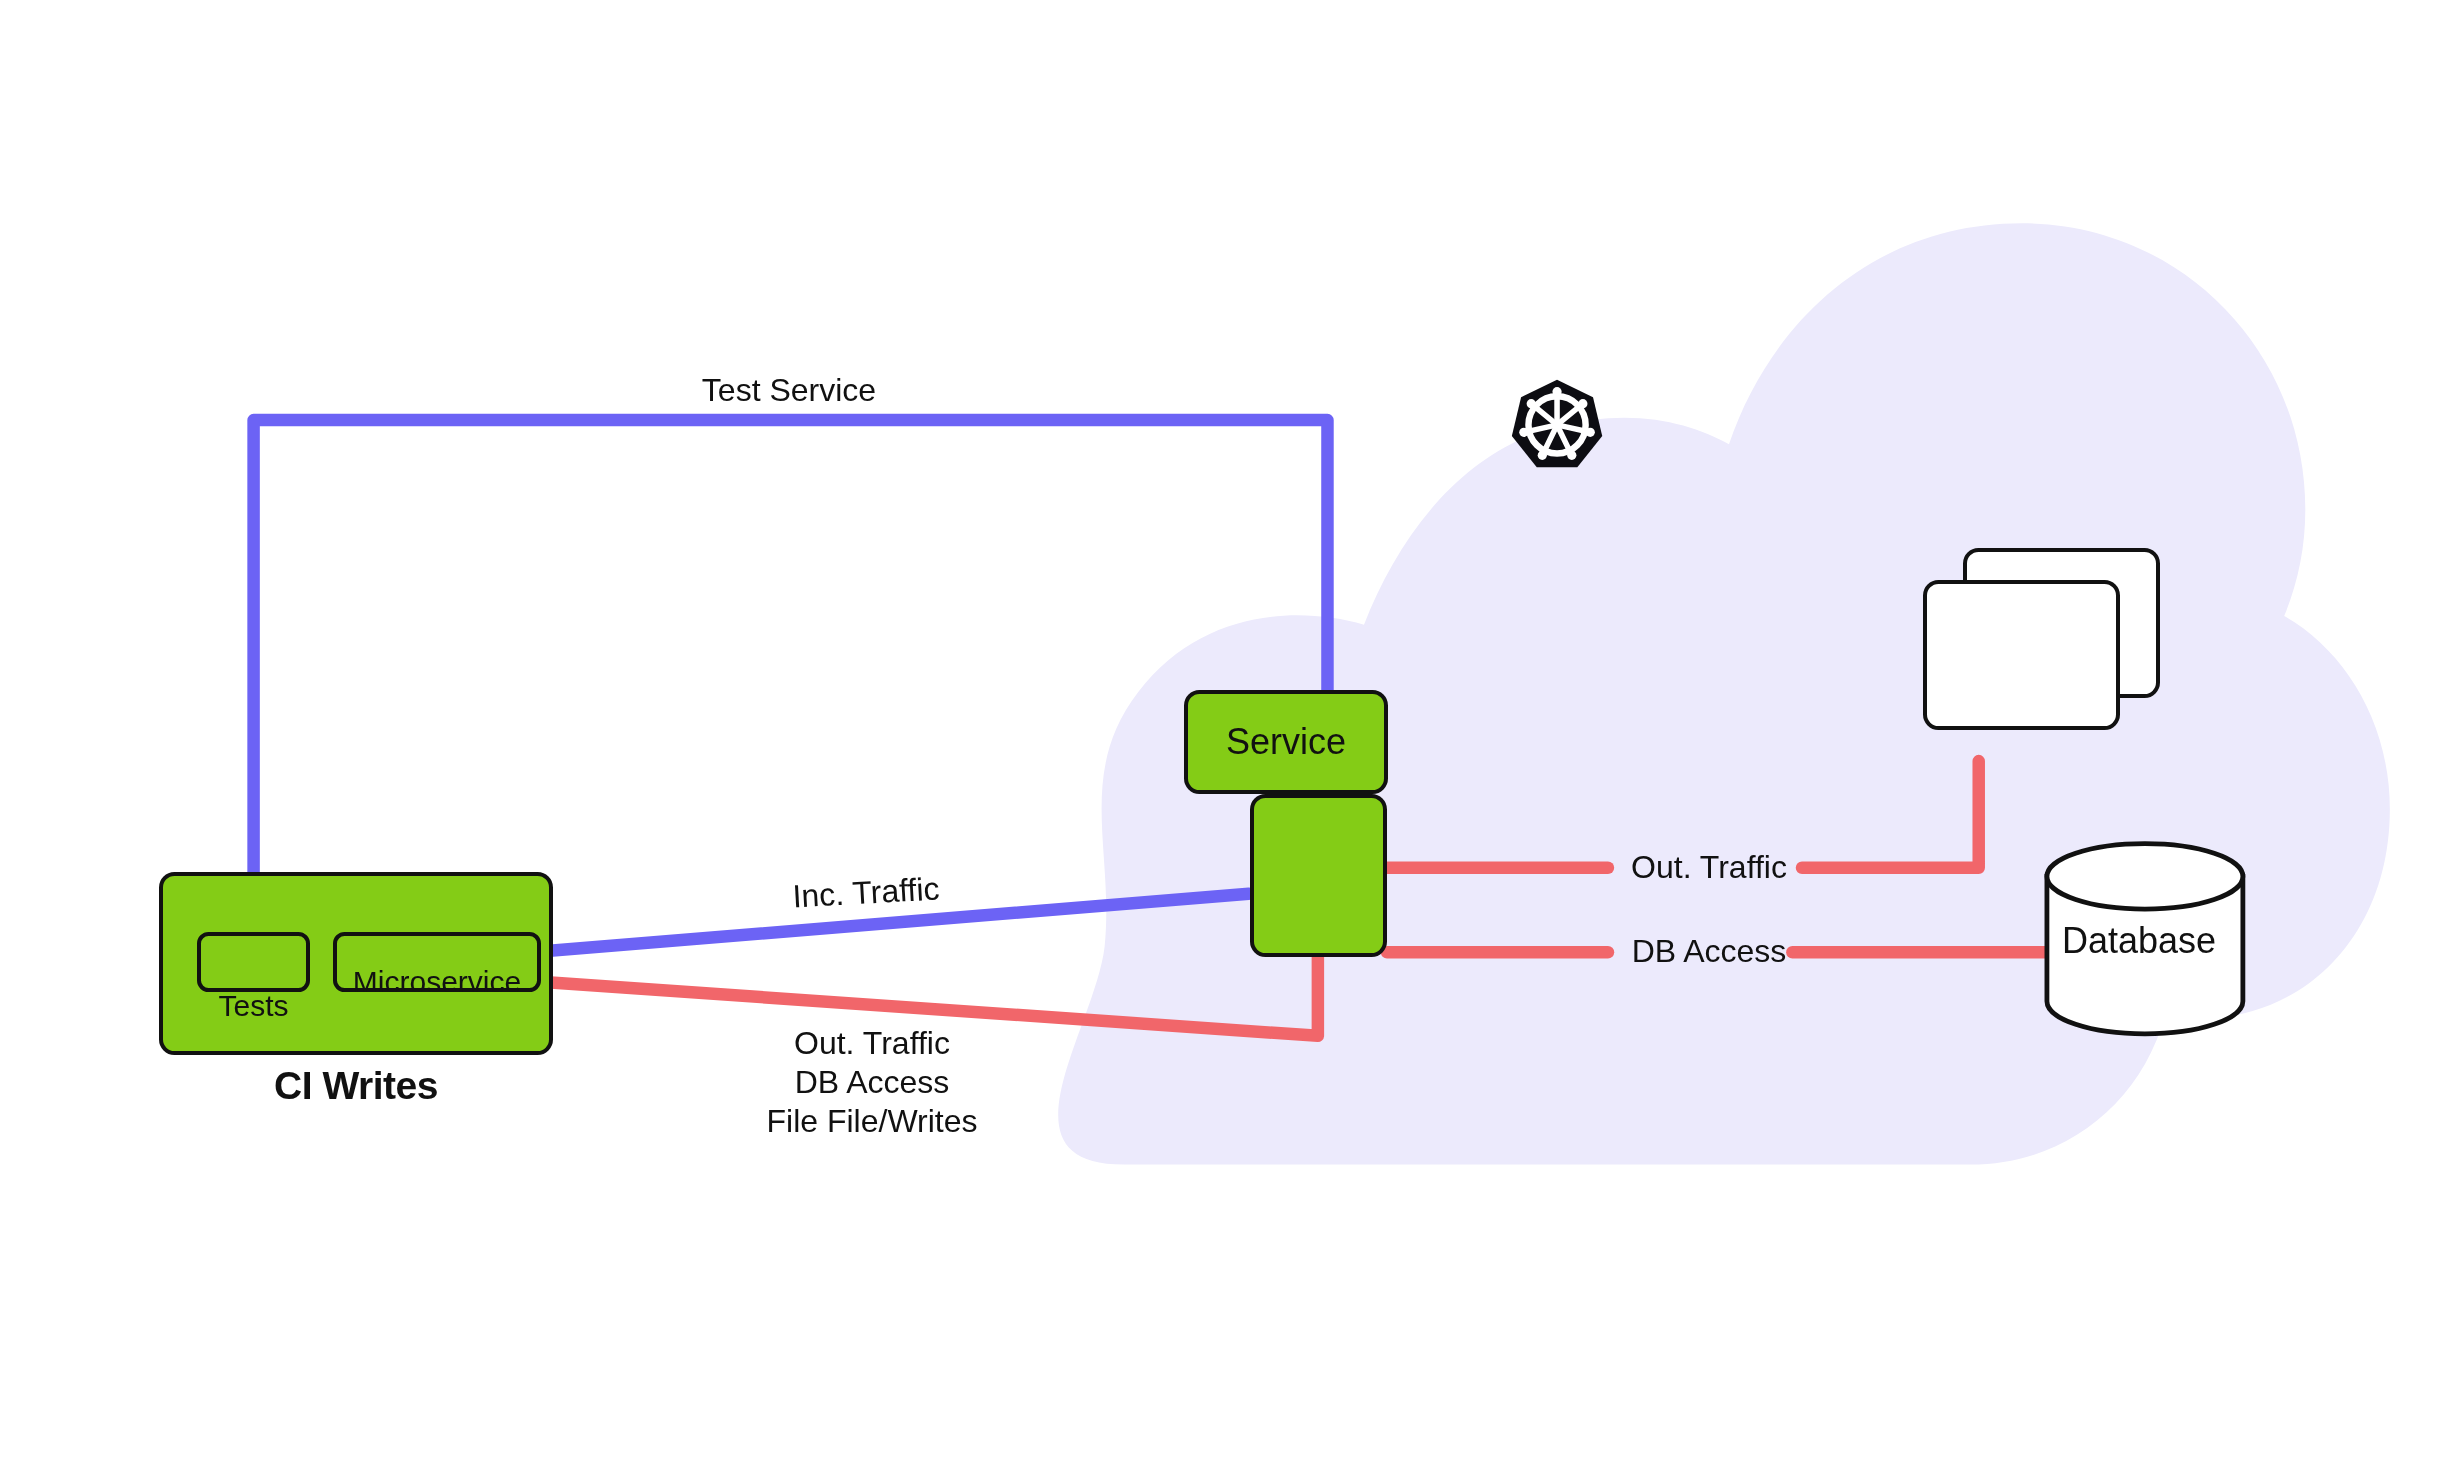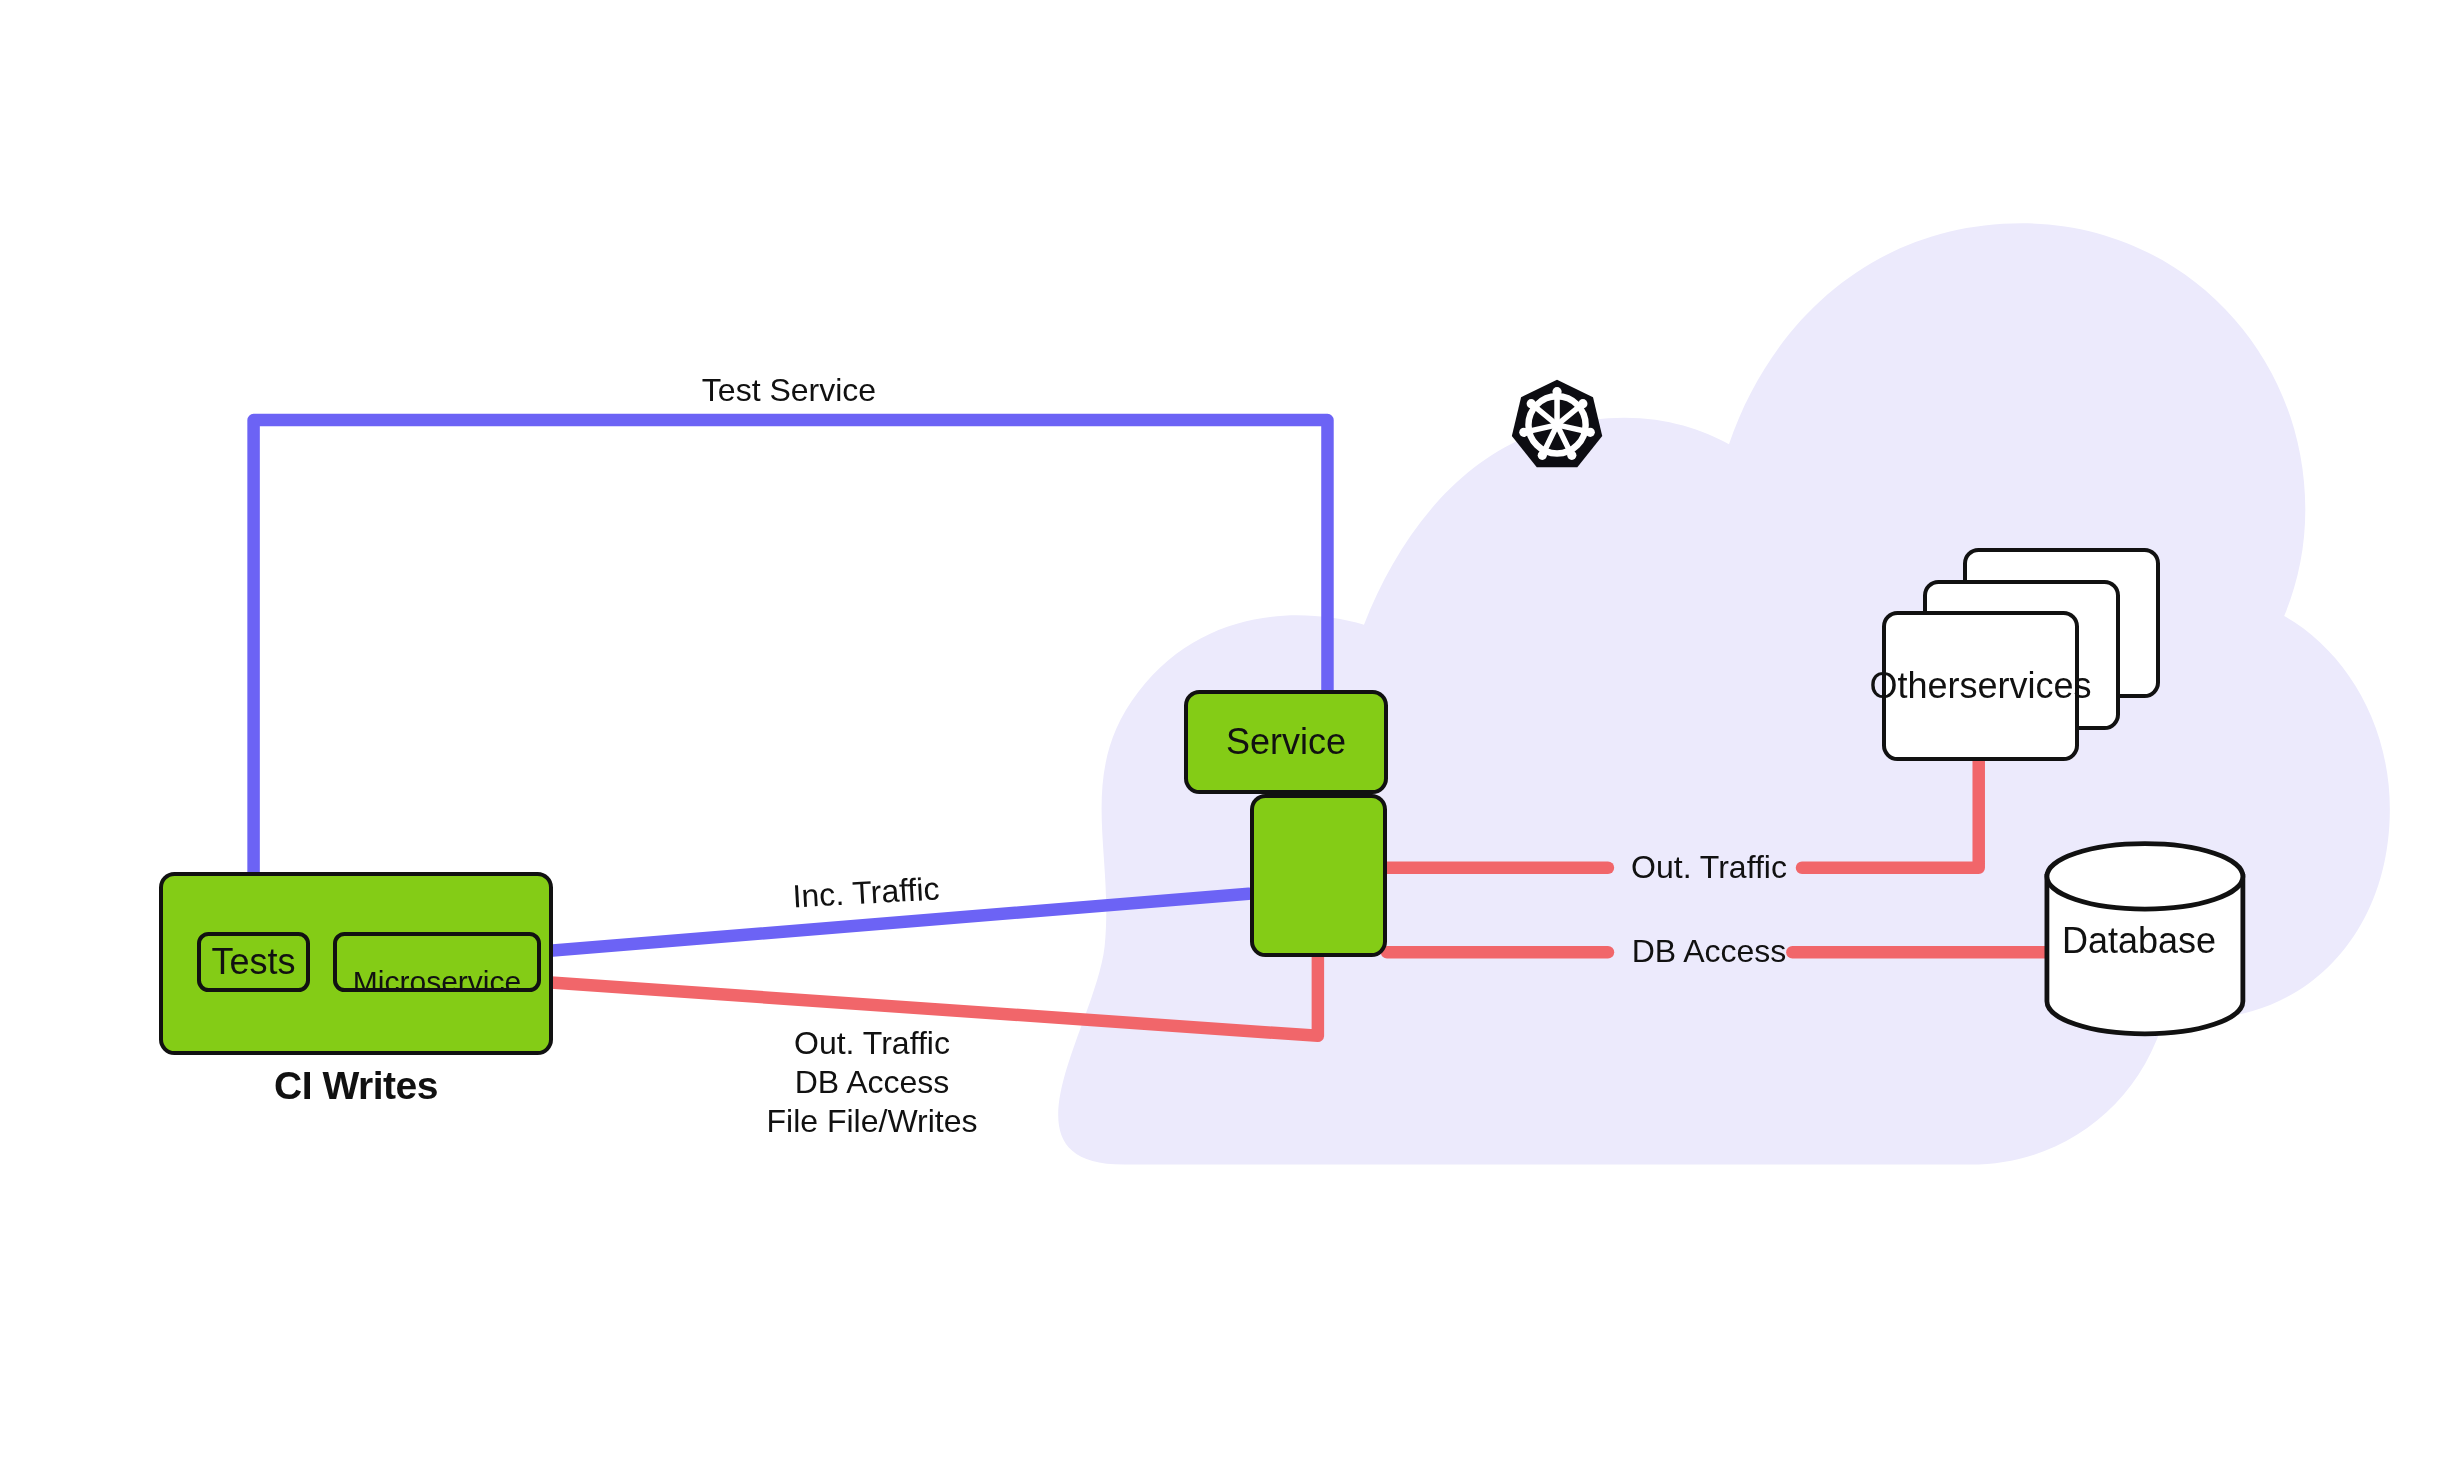--- a/index.html
+++ b/index.html
@@ -68,21 +68,21 @@
     font-weight: bold;
     letter-spacing: -0.5px;
   }
   
   #tests-box {
     left: 197px; top: 932px;
     width: 113px; height: 60px;
     border-radius: 11.5px;
     border-width: 4.8px;
   }
-  #tests-box .node-text { font-size: 36px; }
+  #tests-box .node-text { font-size: 30px; margin-top: 44px; }
   
   #microservice-box {
     left: 333px; top: 932px;
     width: 208px; height: 60px;
     border-radius: 11.5px;
     border-width: 4.8px;
   }
   #microservice-box .node-text { font-size: 30px; margin-top: 20px; }
   
   #service-box {
@@ -284,27 +284,20 @@
 
   <div class="lbl lbl-center" id="ci-runner-caption">CI Writes</div>
 
   <div class="box" id="service-box">
     <span class="node-text">Service</span>
   </div>
   <div class="box" id="service-runtime-box"></div>
 
   <div class="stack-card" id="other-services-card-back"></div>
   <div class="stack-card" id="other-services-card-mid"></div>
-  <div class="stack-card" id="other-services-card-front">
-    <span class="node-text">
-      <span>Other</span>
-        <br>
-      <span>services</span>
-    </span>
-  </div>
 
   <div class="lbl lbl-center" id="database-label">Database</div>
 
   <div class="lbl lbl-center" id="label-test-traffic">Test Service</div>
 
   <div class="lbl lbl-center" id="label-inc-traffic">Inc. Traffic</div>
 
   <div class="lbl" id="label-ci-out">
     <div>Out. Traffic</div>
     <div>DB Access</div>

